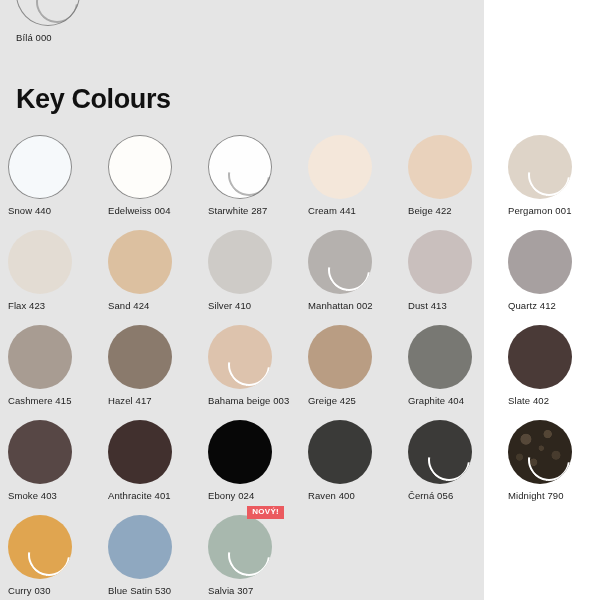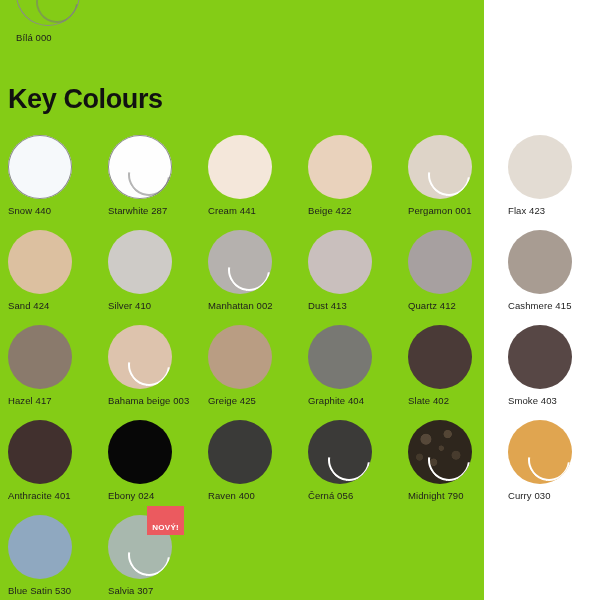--- a/index.html
+++ b/index.html
@@ -9,42 +9,42 @@
     height: 600px;
     background: #ffffff;
     font-family: "Liberation Sans", sans-serif;
     overflow: hidden;
   }
 
   .page {
     position: relative;
     width: 484px;
     height: 600px;
-    background: #84cc16;
+    background: #e5e5e5;
   }
 
   
   .top-partial {
     position: absolute;
     left: 0;
     top: 0;
     width: 600px;
     height: 58px;
   }
   .top-partial .cell {
     position: absolute;
     left: 8px;
     top: -40px;
     width: 100px;
   }
 
   
   .section-heading {
     position: absolute;
-    left: 8px;
+    left: 16px;
     top: 82px;
     font-size: 27px;
     font-weight: bold;
     letter-spacing: -0.4px;
     color: #111111;
     line-height: 34px;
     white-space: nowrap;
   }
 
   
@@ -122,21 +122,21 @@
   
   .badge {
     position: absolute;
     right: -12px;
     top: -9px;
     background: #eb5a5f;
     color: #ffffff;
     font-size: 8px;
     font-weight: bold;
     letter-spacing: .3px;
-    padding: 17px 5px 3px 5px;
+    padding: 1px 5px 3px 5px;
     line-height: 9px;
     white-space: nowrap;
     z-index: 3;
   }
 
   .label {
     position: absolute;
     left: 8px;
     top: 72px;
     font-size: 9.5px;
@@ -166,20 +166,26 @@
 
   <div class="swatch-grid" id="swatch-grid">
       <div class="cell">
         <div class="swatch-wrap">
           <div class="swatch outlined" style="background: rgb(246, 249, 251);"></div>
         </div>
         <div class="label">Snow 440</div>
       </div>
       <div class="cell">
         <div class="swatch-wrap">
+          <div class="swatch outlined" style="background: rgb(254, 253, 250);"></div>
+        </div>
+        <div class="label">Edelweiss 004</div>
+      </div>
+      <div class="cell">
+        <div class="swatch-wrap">
           <div class="swatch outlined" style="background: rgb(254, 254, 254);">
             <div class="gloss dark"></div>
           </div>
         </div>
         <div class="label">Starwhite 287</div>
       </div>
       <div class="cell">
         <div class="swatch-wrap">
           <div class="swatch" style="background: rgb(244, 231, 218);"></div>
         </div>

